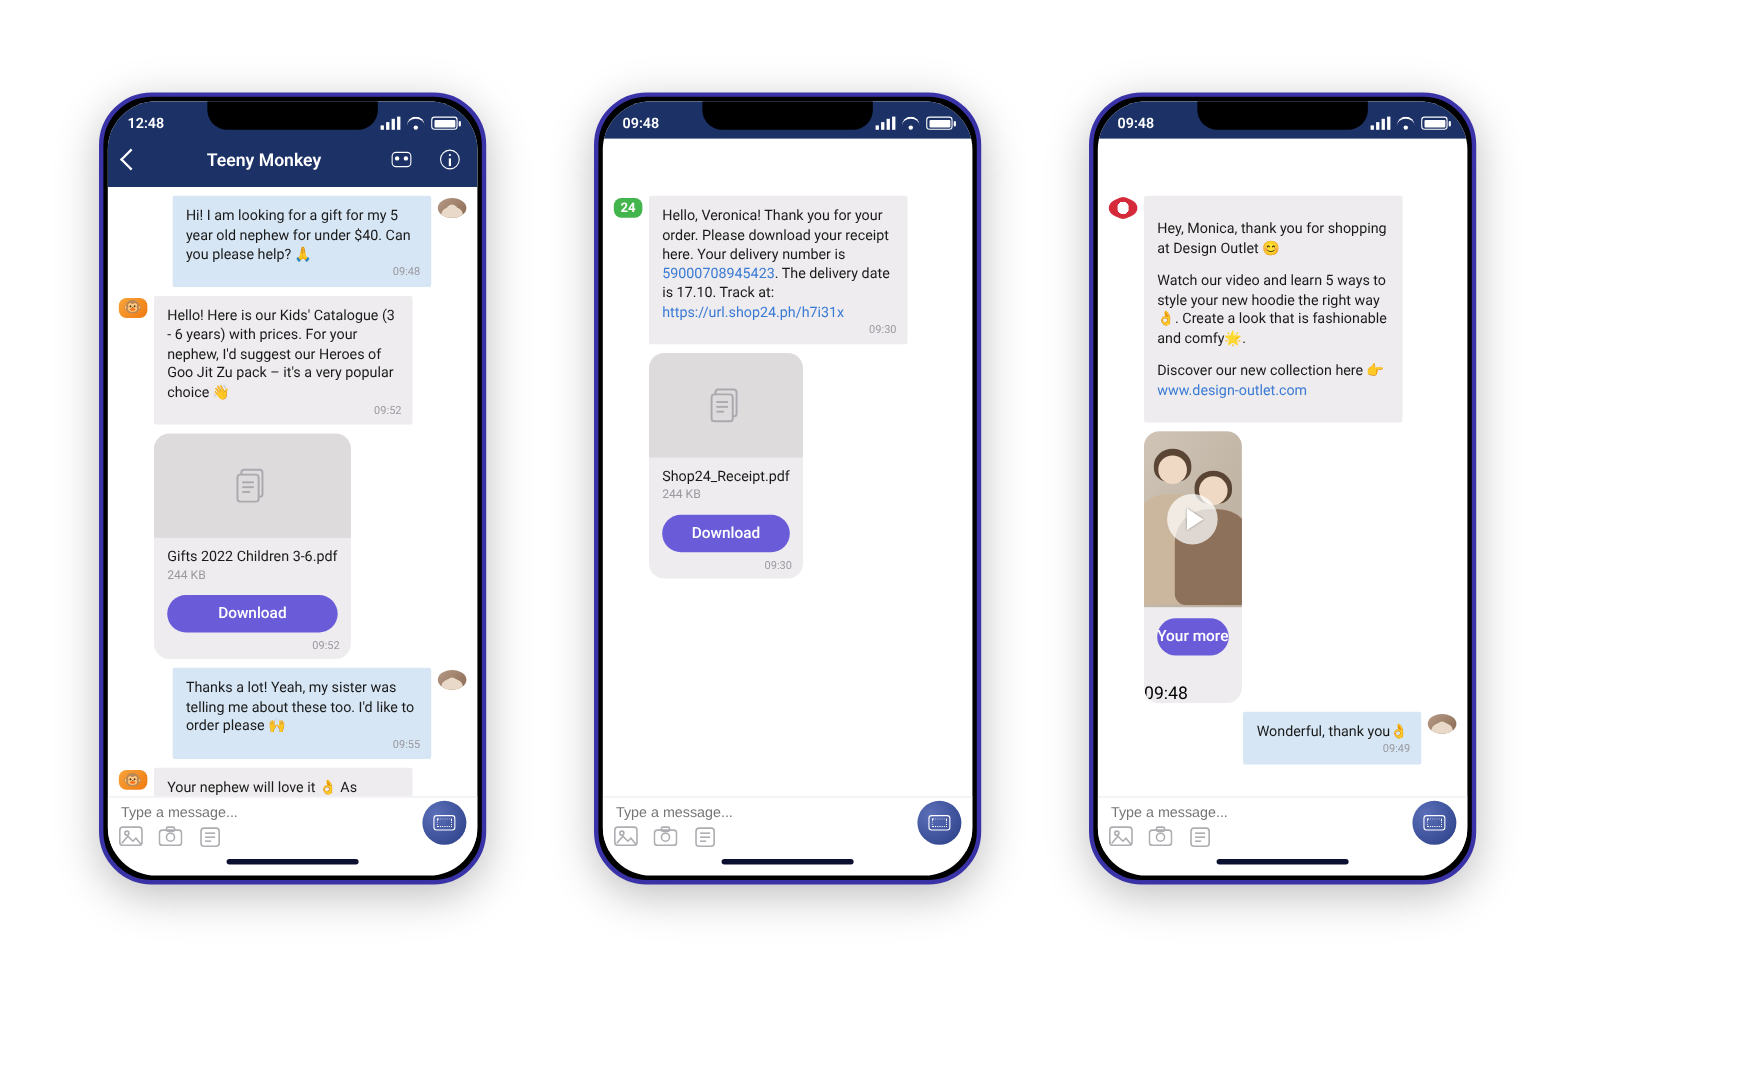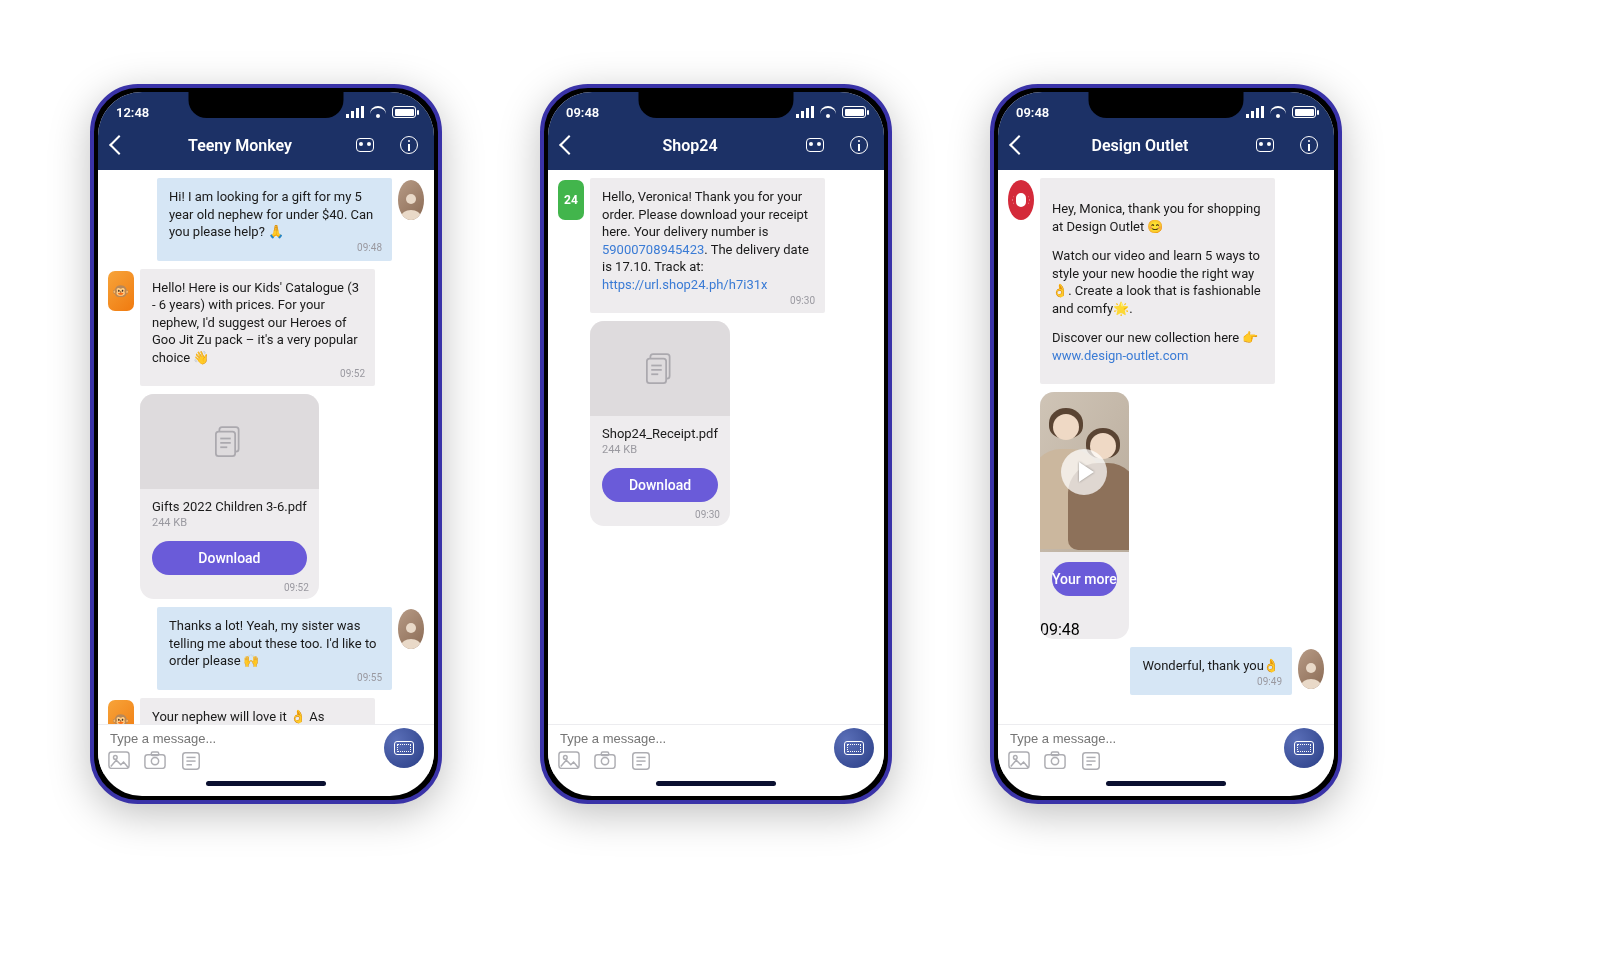--- a/index.html
+++ b/index.html
@@ -35,21 +35,21 @@
   .iconbox { width:22px; height:22px; display:flex; align-items:center; justify-content:center; }
   .bot-icon{ width:18px; height:14px; border:1.6px solid #fff; border-radius:4px; position:relative;}
   .bot-icon::before,.bot-icon::after{content:"";position:absolute;top:3px;width:4px;height:4px;background:#fff;border-radius:50%;}
   .bot-icon::before{left:2px}.bot-icon::after{right:2px}
   .info-icon{ width:18px; height:18px; border:1.6px solid #fff; border-radius:50%; position:relative;}
   .info-icon::before{content:"";position:absolute;left:50%;top:3px;width:2px;height:2px;background:#fff;border-radius:50%;transform:translateX(-50%);}
   .info-icon::after{content:"";position:absolute;left:50%;top:7px;width:2px;height:7px;background:#fff;transform:translateX(-50%);}
   .chat { position:absolute; top:78px; bottom:72px; left:0; right:0; overflow:hidden; padding:8px 10px; }
   .row { display:flex; margin-bottom:8px; align-items:flex-start; }
   .row.right { justify-content:flex-end; }
-  .avatar { width:26px; height:40px; border-radius:7px; flex-shrink:0; margin-top:2px; }
+  .avatar { width:26px; height:18px; border-radius:7px; flex-shrink:0; margin-top:2px; }
   .avatar.orange{background:linear-gradient(135deg,#f7a43a,#f07a0f); position:relative;}
   .avatar.orange::after{content:"🐵";position:absolute;inset:0;display:flex;align-items:center;justify-content:center;font-size:14px;}
   .avatar.green{background:#42b54c;color:#fff;font-weight:700;font-size:12px;display:flex;align-items:center;justify-content:center;}
   .avatar.red{background:radial-gradient(circle at 50% 50%, #fff 35%, #d42a3a 36%);border-radius:50%;position:relative;}
   .avatar.red::after{content:"";position:absolute;left:50%;top:50%;width:10px;height:14px;border:3px solid #d42a3a;border-radius:8px;transform:translate(-50%,-50%);}
   .avatar.photo{border-radius:50%;background:linear-gradient(135deg,#b79b86,#8a6a54);position:relative;overflow:hidden;}
   .avatar.photo::after{content:"";position:absolute;left:50%;top:35%;width:10px;height:10px;background:#e9d9c8;border-radius:50%;transform:translateX(-50%);}
   .avatar.photo::before{content:"";position:absolute;left:50%;bottom:-4px;width:20px;height:14px;background:#e9d9c8;border-radius:50% 50% 0 0;transform:translateX(-50%);}
   .bubble { max-width:235px; border-radius:2px; padding:10px 12px; font-size:13px; line-height:1.35;
             color:#1a1a1a; position:relative; }
@@ -205,30 +205,20 @@
           <div class="notch"></div>
           <div class="header">
             <div class="statusbar">
               <span>09:48</span>
               <div class="status-icons">
                 <span class="signal"></span>
                 <span class="wifi"></span>
                 <span class="battery"></span>
               </div>
             </div>
-            <div class="navbar">
-              <span class="back"></span>
-              <div class="title">Shop24</div>
-              <div class="iconbox">
-                <span class="bot-icon"></span>
-              </div>
-              <div class="iconbox">
-                <span class="info-icon"></span>
-              </div>
-            </div>
           </div>
           <div class="chat">
             <div class="row ">
               <div class="avatar green gap-l">24</div>
               <div class="bubble pad-ts bot">
                 <div class="text-body"><span>Hello, Veronica! Thank you for your order. Please download your receipt here. Your delivery number is </span><span class="link">59000708945423</span><span>. The delivery date is 17.10. Track at: </span><span class="link">https://url.shop24.ph/</span><span class="link">h7i31x</span></div>
                 <span class="ts">09:30</span>
               </div>
             </div>
             <div class="row">
@@ -283,30 +273,20 @@
           <div class="notch"></div>
           <div class="header">
             <div class="statusbar">
               <span>09:48</span>
               <div class="status-icons">
                 <span class="signal"></span>
                 <span class="wifi"></span>
                 <span class="battery"></span>
               </div>
             </div>
-            <div class="navbar">
-              <span class="back"></span>
-              <div class="title">Design Outlet</div>
-              <div class="iconbox">
-                <span class="bot-icon"></span>
-              </div>
-              <div class="iconbox">
-                <span class="info-icon"></span>
-              </div>
-            </div>
           </div>
           <div class="chat">
             <div class="row ">
               <div class="avatar red gap-l"></div>
               <div class="bubble pad-ts bot">
                 <div class="text-body"><p><span>Hey, Monica, thank you for shopping at Design Outlet 😊</span></p><p><span>Watch our video and learn 5 ways to style your new hoodie the right way👌. Create a look that is fashionable and comfy🌟.</span></p><p><span>Discover our new collection here 👉 </span><span class="link">www.design-outlet.com</span></p></div>
               </div>
             </div>
             <div class="row">
               <div style="width: 32px;"></div>

